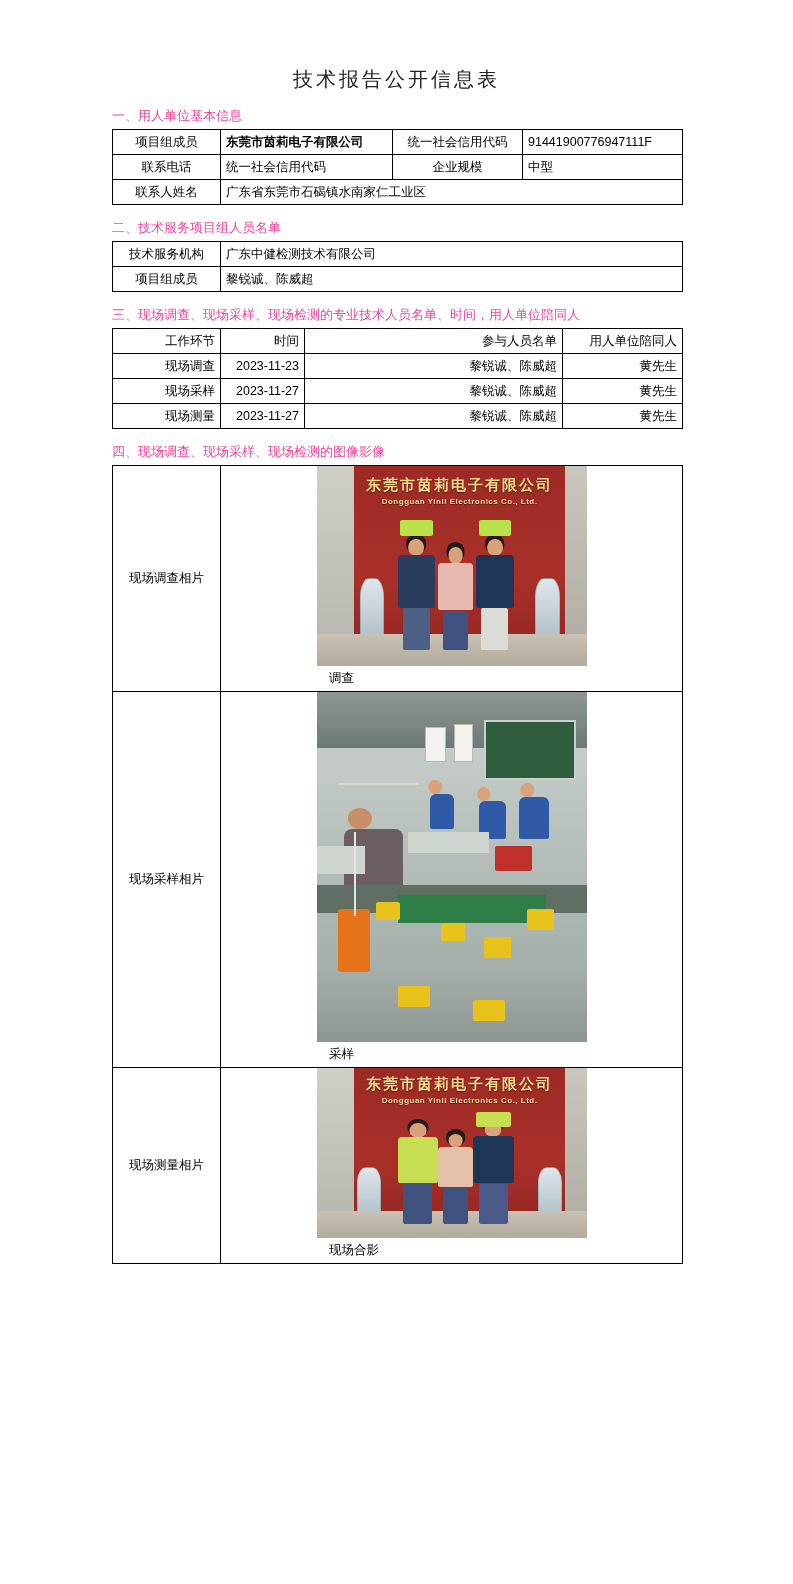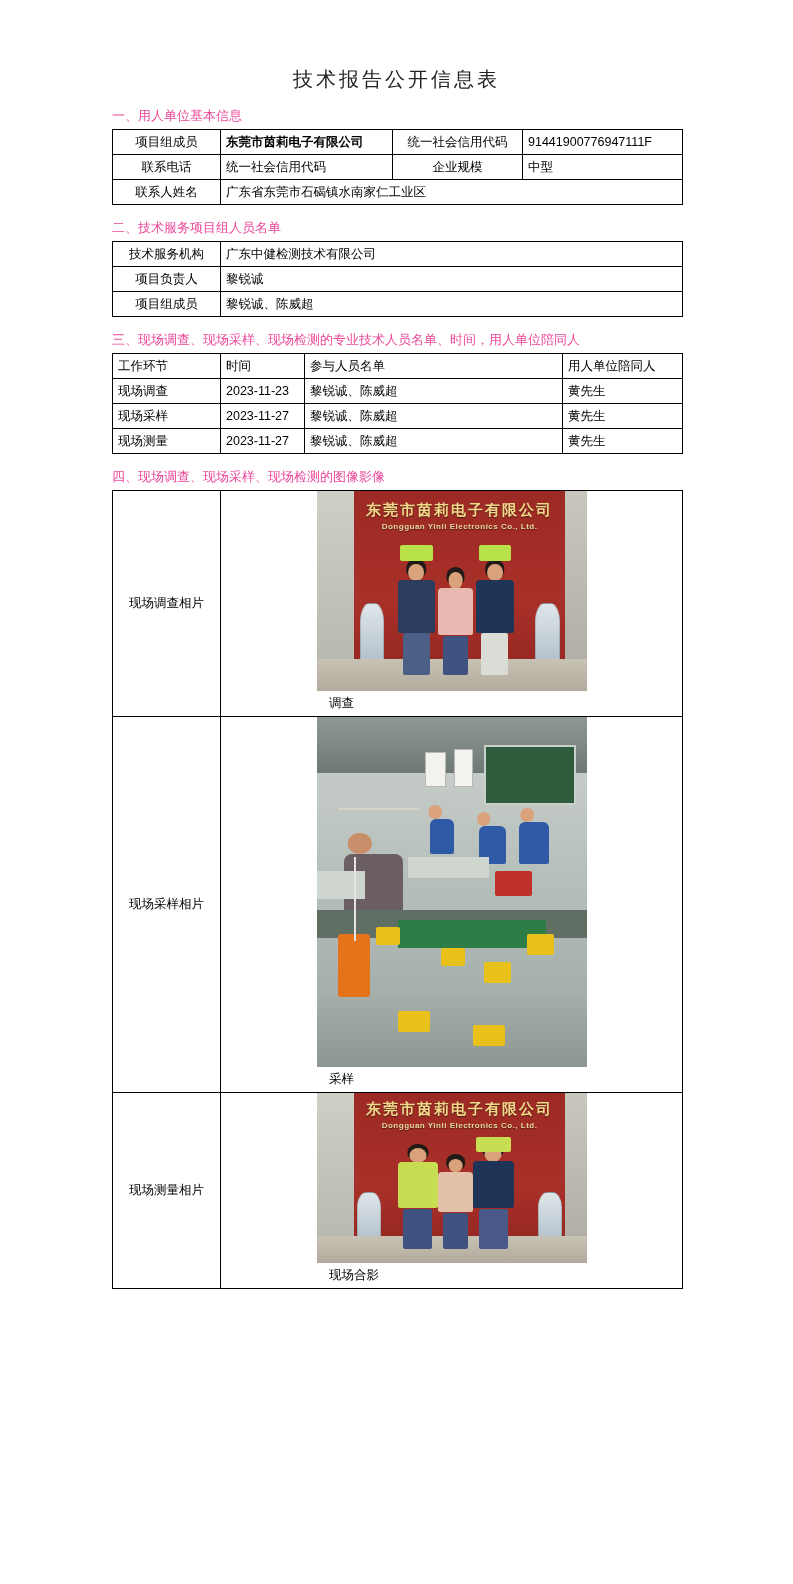--- a/index.html
+++ b/index.html
@@ -51,21 +51,21 @@
     font-family: "Liberation Sans", "DejaVu Sans", sans-serif;
   }
   td.lbl {
     text-align: center;
     white-space: nowrap;
   }
   td.val {
     text-align: left;
   }
   td.ctr {
-    text-align: left;
+    text-align: right;
   }
   .bold {
     font-weight: bold;
   }
   
   .t1 col.c1 { width: 108px; }
   .t1 col.c2 { width: 172px; }
   .t1 col.c3 { width: 130px; }
   .t1 col.c4 { width: 160px; }
   
@@ -218,24 +218,20 @@
     <colgroup>
         <col class="c1">
         <col class="c2">
       </colgroup>
     <tbody>
       <tr>
         <td class="lbl">技术服务机构</td>
         <td class="val">广东中健检测技术有限公司</td>
       </tr>
       <tr>
-        <td class="lbl">项目负责人</td>
-        <td class="val">黎锐诚</td>
-      </tr>
-      <tr>
         <td class="lbl">项目组成员</td>
         <td class="val">黎锐诚、陈威超</td>
       </tr>
     </tbody>
   </table>
 
   <div class="section-head">三、现场调查、现场采样、现场检测的专业技术人员名单、时间，用人单位陪同人</div>
   <table class="grid t3">
     <colgroup>
         <col class="c1">

